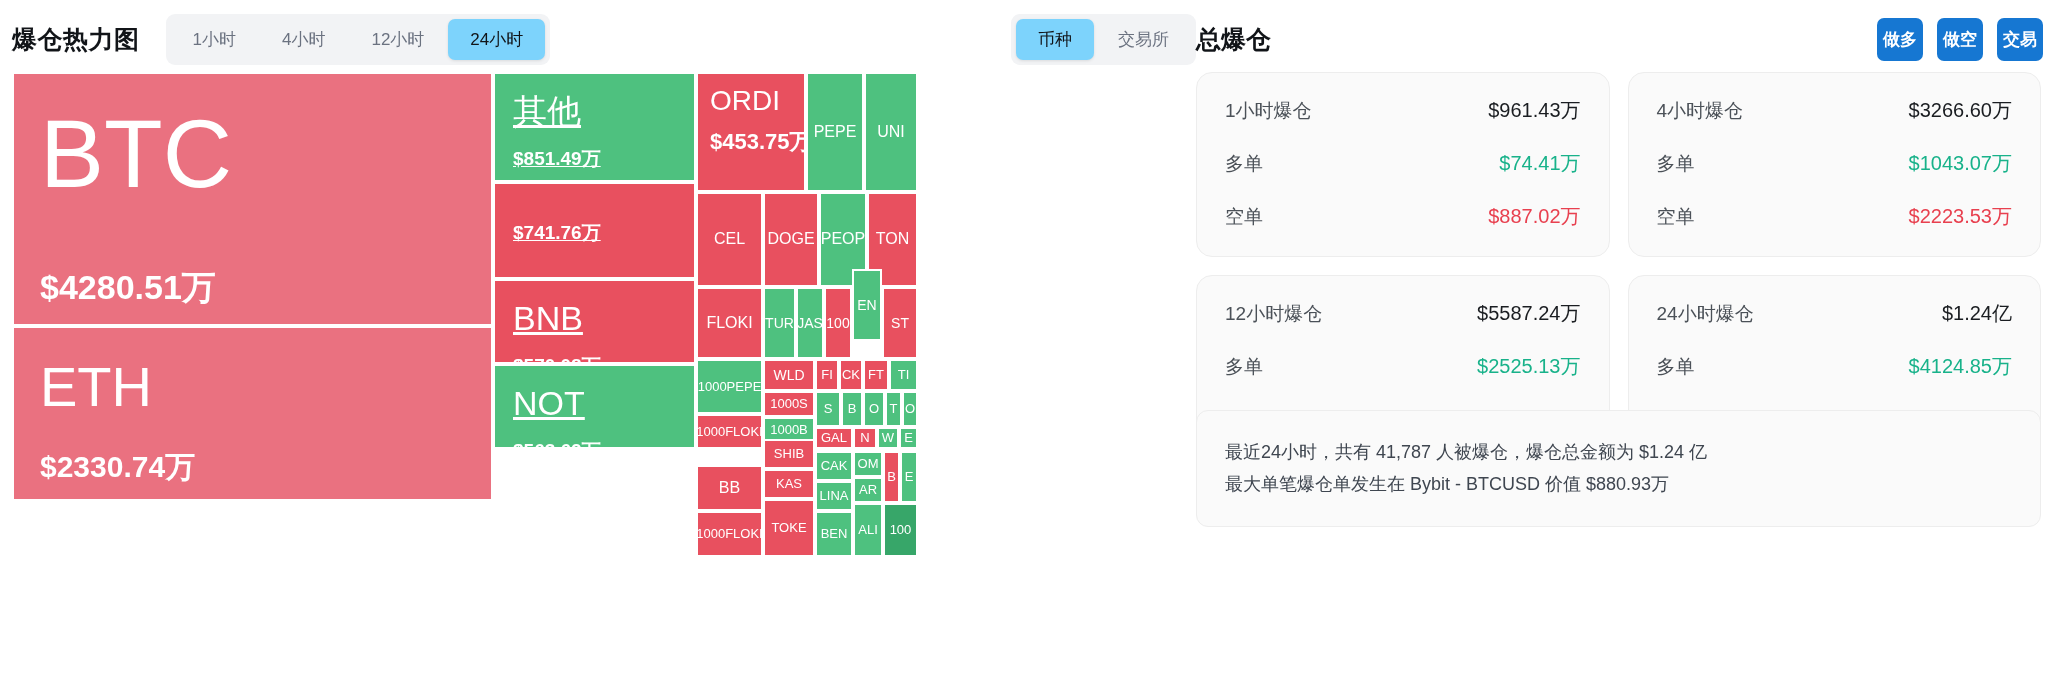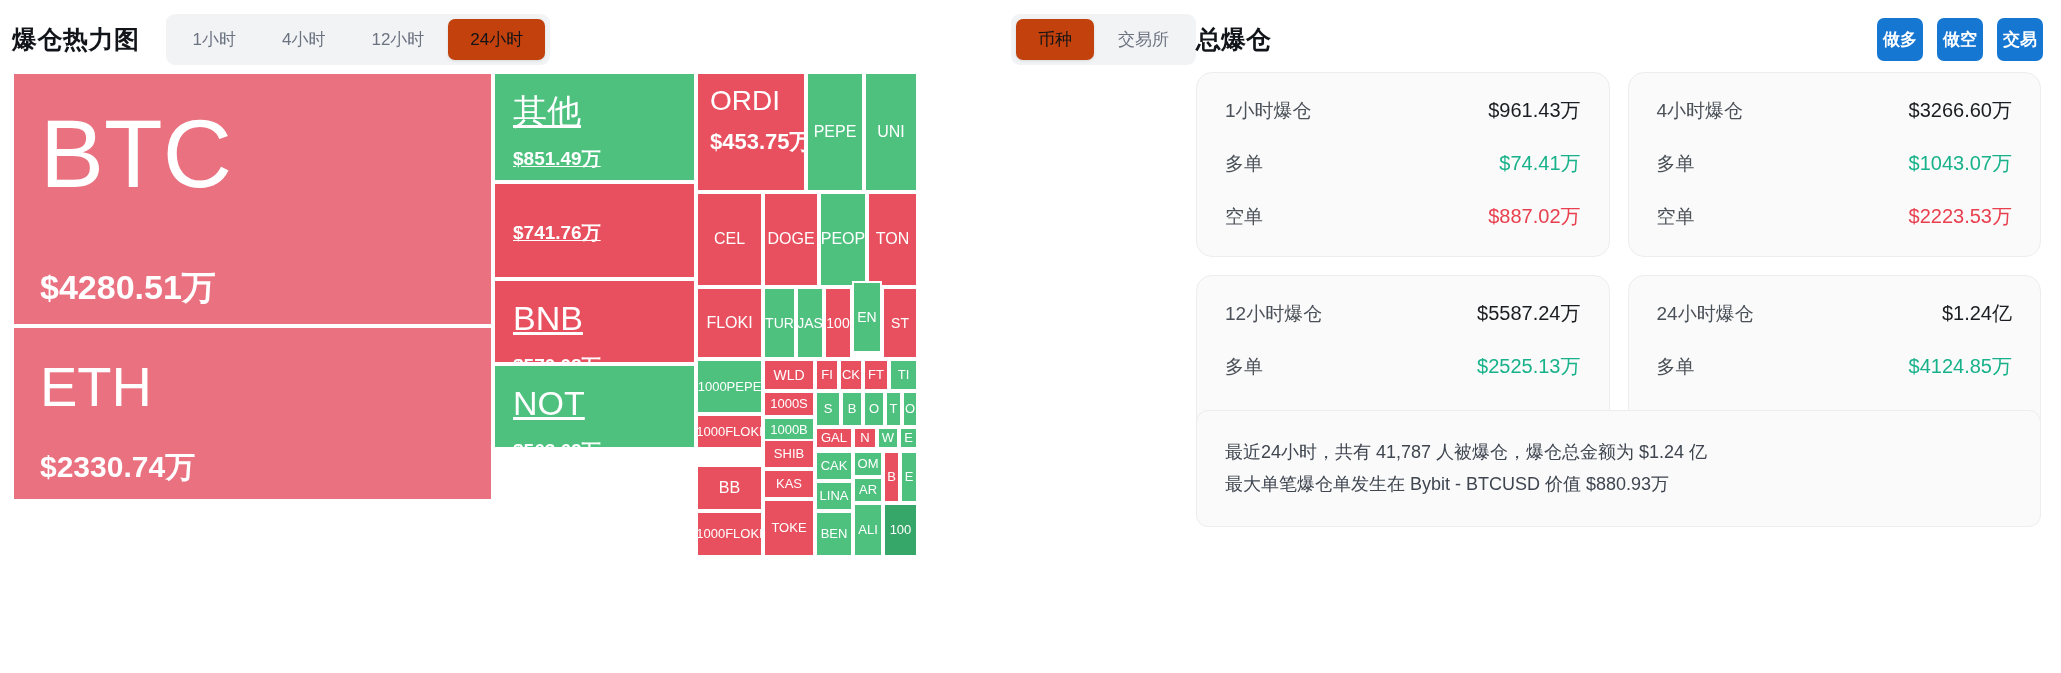--- a/index.html
+++ b/index.html
@@ -29,21 +29,21 @@
     padding: 5px; gap: 2px;
   }
   .seg-btn {
     font-size: 17px; color: #6b7280;
     padding: 9px 22px; border-radius: 7px;
     white-space: nowrap; cursor: pointer;
     background: transparent; border: none;
     font-family: inherit;
   }
   .seg-btn.active {
-    background: #c2410c; color: #111418;
+    background: #7dd3fc; color: #111418;
     box-shadow: 0 1px 3px rgba(0,0,0,.10);
   }
   .seg-group.type-group { margin-left: auto; margin-right: 0; }
 
   
   .treemap {
     position: absolute;
     left: 12px; top: 72px;
     width: 1172px; height: 596px;
   }
@@ -196,21 +196,21 @@
         </div>
         <div class="tile green s-xxs ctr" style="left: 751px; top: 215px; width: 33px; height: 72px;">
           <span class="sym">TUR</span>
         </div>
         <div class="tile green s-xxs ctr" style="left: 784px; top: 215px; width: 28px; height: 72px;">
           <span class="sym">JAS</span>
         </div>
         <div class="tile red s-xxs ctr" style="left: 812px; top: 215px; width: 28px; height: 72px;">
           <span class="sym">100</span>
         </div>
-        <div class="tile green s-xxs ctr" style="left: 840px; top: 209px; width: 30px; height: 72px;">
+        <div class="tile green s-xxs ctr" style="left: 840px; top: 197px; width: 30px; height: 72px;">
           <span class="sym">EN</span>
         </div>
         <div class="tile red s-xxs ctr" style="left: 870px; top: 215px; width: 36px; height: 72px;">
           <span class="sym">ST</span>
         </div>
         <div class="tile green s-t ctr" style="left: 684px; top: 287px; width: 67px; height: 55px;">
           <span class="sym">1000PEPE</span>
         </div>
         <div class="tile red s-xxs ctr" style="left: 751px; top: 287px; width: 52px; height: 32px;">
           <span class="sym">WLD</span>

